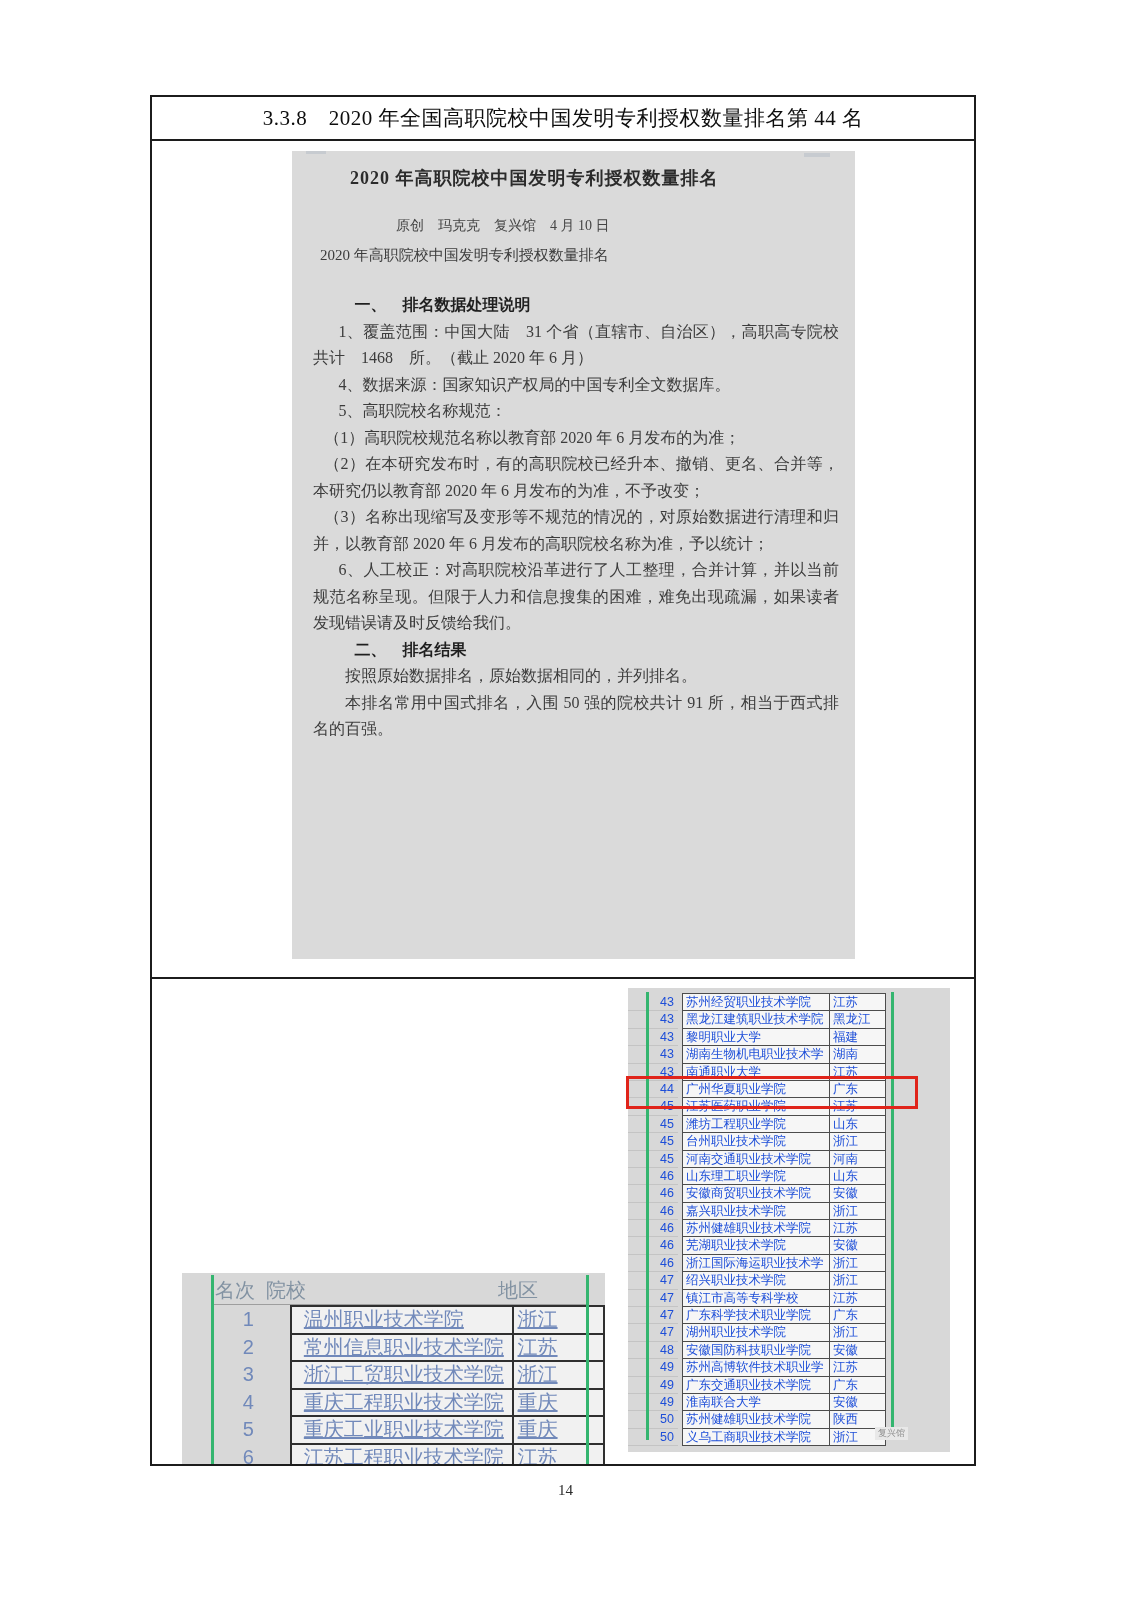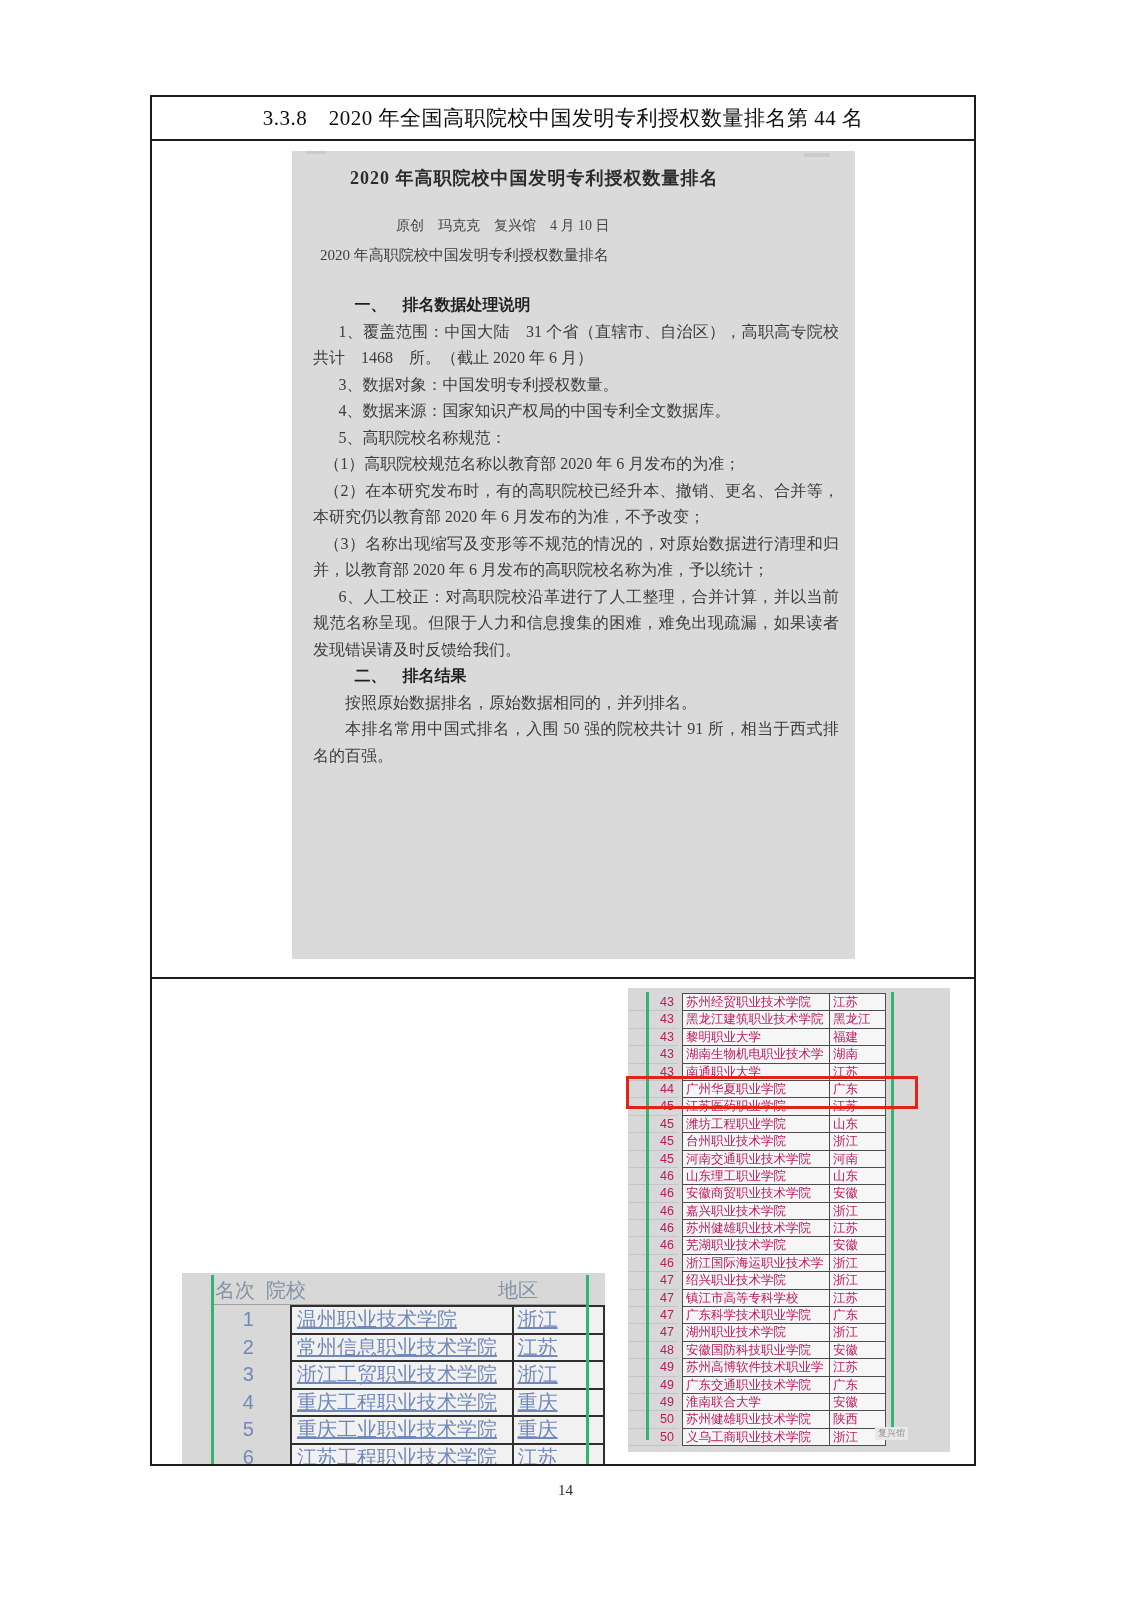--- a/index.html
+++ b/index.html
@@ -44,21 +44,21 @@
 
   
   .rtable{
     position:absolute;left:476px;top:9px;width:322px;height:464px;
     background:#d8d8d8;
   }
   .green-line{position:absolute;background:#34b56f;z-index:2;}
   .rt-gl{left:18px;top:4px;width:3px;height:448px;}
   .rt-gr{left:263px;top:4px;width:3px;height:448px;}
   .rt-rows{position:absolute;left:0;top:5px;width:100%;}
-  .rt-row{display:flex;height:18.4px;margin-top:-1px;font-size:12.5px;color:#be185d;box-sizing:border-box;}
+  .rt-row{display:flex;height:18.4px;margin-top:-1px;font-size:12.5px;color:#1d4ed8;box-sizing:border-box;}
   .rt-row:first-child{margin-top:0;}
   .rt-rank{width:50px;text-align:right;padding-right:4px;line-height:18px;border-bottom:1px solid #c4c4c4;box-sizing:border-box;}
   .rt-name{width:148px;margin-left:4px;background:#f6f6f6;border:1px solid #4c4c4c;line-height:16.5px;padding-left:3px;white-space:nowrap;overflow:hidden;box-sizing:border-box;}
   .rt-region{width:57px;margin-left:-1px;background:#f6f6f6;border:1px solid #4c4c4c;line-height:16.5px;padding-left:3px;white-space:nowrap;overflow:hidden;box-sizing:border-box;}
   .red-box{
     position:absolute;left:474px;top:97px;width:286px;height:27px;
     border:3px solid #e0241a;z-index:5;background:transparent;
   }
   .watermark{
     position:absolute;left:723px;top:448px;z-index:6;
@@ -75,21 +75,21 @@
   .lt-gr{left:404px;top:2px;width:3px;height:206px;}
   .lt-head{position:absolute;top:4px;left:0;width:100%;height:28px;font-size:20px;color:#8292a2;}
   .lt-h-rank{position:absolute;left:33px;}
   .lt-h-school{position:absolute;left:84px;}
   .lt-h-region{position:absolute;left:316px;}
   .lt-headline{position:absolute;top:31px;left:29px;width:378px;height:1px;background:#9e9e9e;}
   .lt-rows{position:absolute;top:32px;left:0;width:100%;}
   .lt-row{display:flex;height:29.5px;margin-top:-2px;font-size:20px;color:#7189ba;box-sizing:border-box;}
   .lt-row:first-child{margin-top:0;}
   .lt-rank{width:78px;text-align:right;padding-right:4px;line-height:28px;box-sizing:border-box;}
-  .lt-name{width:230px;border:2px solid #2f2f2f;background:#f1f1f1;line-height:25px;padding-left:5px;text-decoration:underline;white-space:nowrap;overflow:hidden;box-sizing:border-box;margin-left:32px;}
+  .lt-name{width:230px;border:2px solid #2f2f2f;background:#f1f1f1;line-height:25px;padding-left:12px;text-decoration:underline;white-space:nowrap;overflow:hidden;box-sizing:border-box;margin-left:32px;}
   .lt-region{width:96px;margin-left:-2px;border:2px solid #2f2f2f;background:#f1f1f1;line-height:25px;padding-left:4px;text-decoration:underline;white-space:nowrap;overflow:hidden;box-sizing:border-box;}
 
   
   .page-num{
     position:absolute;left:0;right:0;top:1482px;text-align:center;
     font-family:"Liberation Serif","DejaVu Serif",serif;
     font-size:15px;color:#2b2b2b;
   }
 </style>
 </head>
@@ -102,21 +102,20 @@
   <div class="frame-row1">
     <div class="article">
       <div class="dash dash1"></div>
       <div class="dash dash2"></div>
       <div class="art-title">2020 年高职院校中国发明专利授权数量排名</div>
       <div class="art-byline">原创　玛克克　复兴馆　4 月 10 日</div>
       <div class="art-subtitle">2020 年高职院校中国发明专利授权数量排名</div>
       <div class="art-body">
           <p class="art-p p-head">一、　排名数据处理说明</p>
           <p class="art-p p-item">1、覆盖范围：中国大陆　31 个省（直辖市、自治区），高职高专院校共计　1468　所。（截止 2020 年 6 月）</p>
-          <p class="art-p p-item">3、数据对象：中国发明专利授权数量。</p>
           <p class="art-p p-item">4、数据来源：国家知识产权局的中国专利全文数据库。</p>
           <p class="art-p p-item">5、高职院校名称规范：</p>
           <p class="art-p p-sub">（1）高职院校规范名称以教育部 2020 年 6 月发布的为准；</p>
           <p class="art-p p-sub">（2）在本研究发布时，有的高职院校已经升本、撤销、更名、合并等，本研究仍以教育部 2020 年 6 月发布的为准，不予改变；</p>
           <p class="art-p p-sub">（3）名称出现缩写及变形等不规范的情况的，对原始数据进行清理和归并，以教育部 2020 年 6 月发布的高职院校名称为准，予以统计；</p>
           <p class="art-p p-item">6、人工校正：对高职院校沿革进行了人工整理，合并计算，并以当前规范名称呈现。但限于人力和信息搜集的困难，难免出现疏漏，如果读者发现错误请及时反馈给我们。</p>
           <p class="art-p p-head">二、　排名结果</p>
           <p class="art-p p-indent">按照原始数据排名，原始数据相同的，并列排名。</p>
           <p class="art-p p-indent">本排名常用中国式排名，入围 50 强的院校共计 91 所，相当于西式排名的百强。</p>
       </div>

